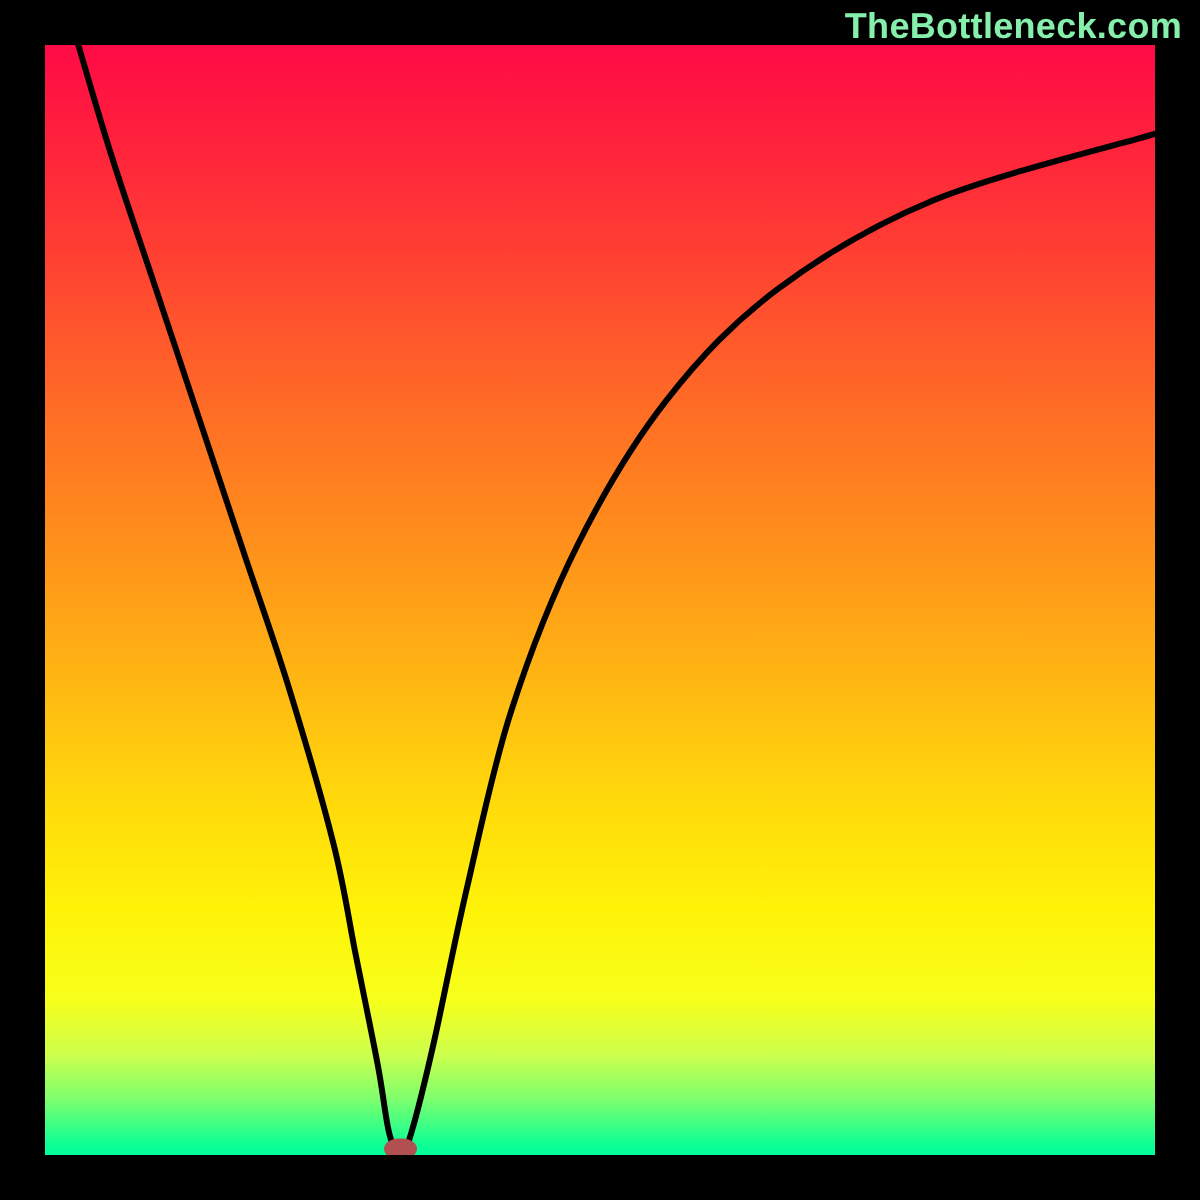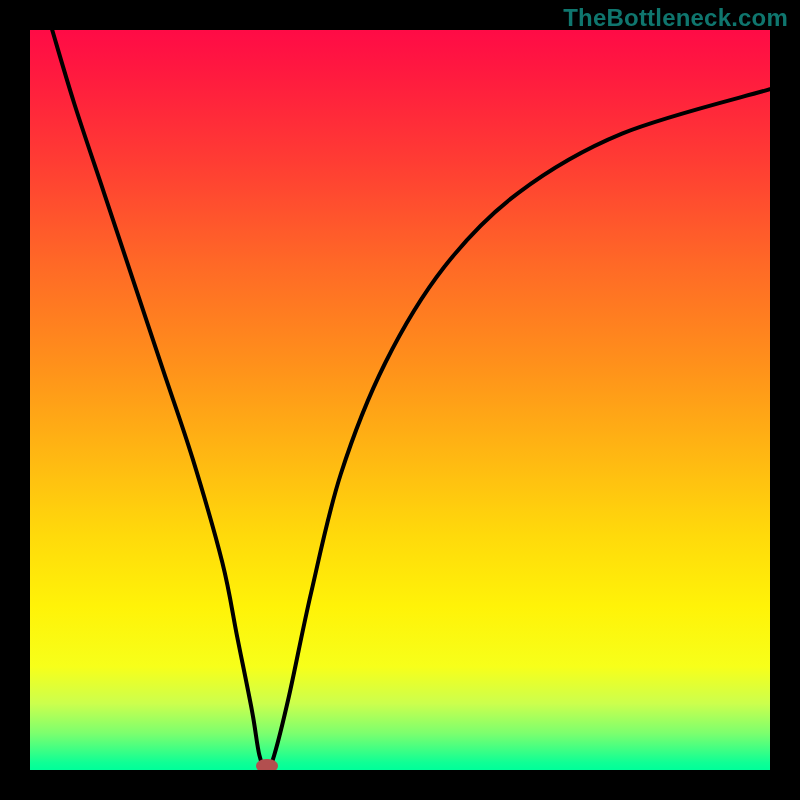--- a/index.html
+++ b/index.html
@@ -14,21 +14,21 @@
   .frame {
     position: relative;
     width: 800px;
     height: 800px;
     background: #000;
   }
   .watermark {
     position: absolute;
     top: 4px;
     right: 12px;
-    color: #0f766e;
+    color: #86efac;
     font-size: 24px;
     font-weight: 600;
     letter-spacing: 0.2px;
     z-index: 5;
   }
   .plot-area {
     position: absolute;
     left: 30px;
     top: 30px;
     width: 740px;

